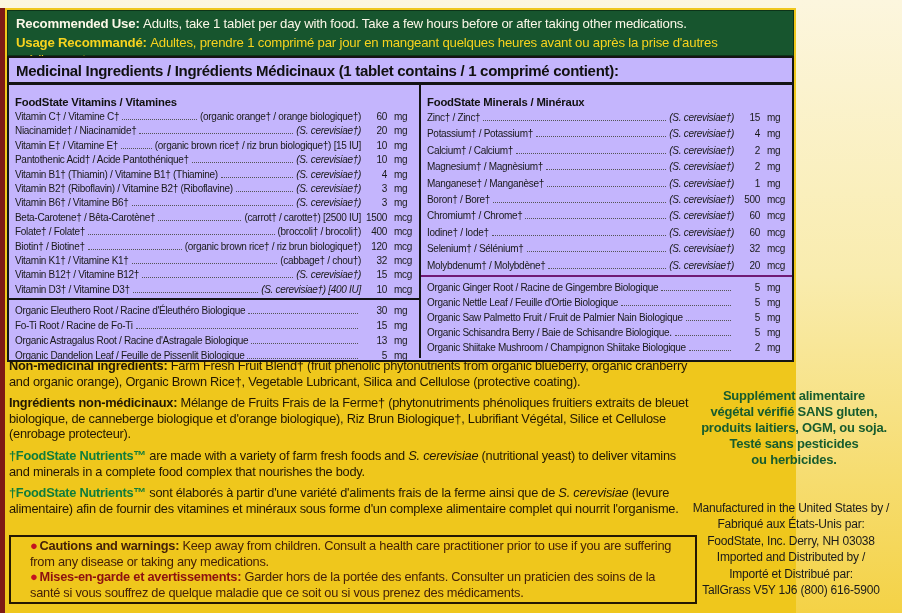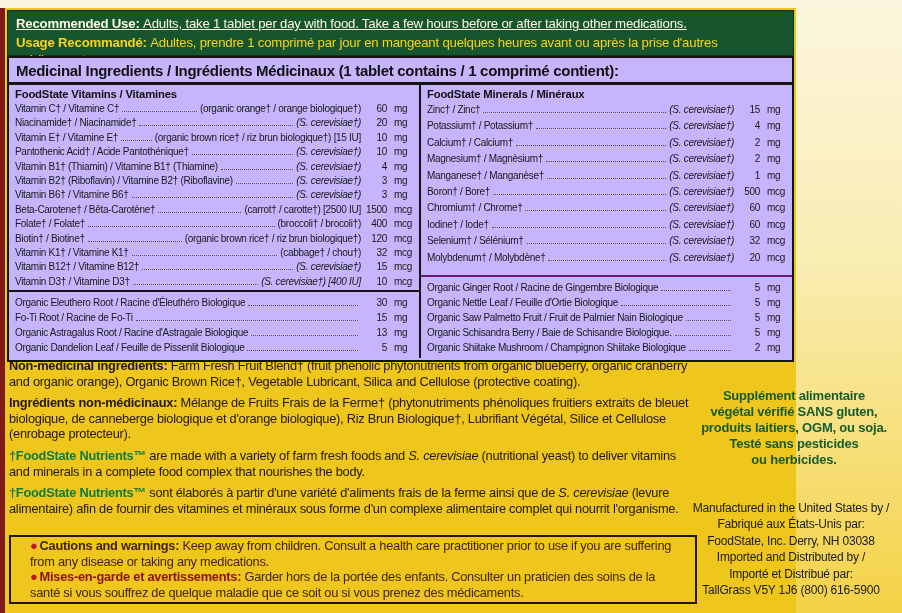--- a/index.html
+++ b/index.html
@@ -8,32 +8,32 @@
     position:relative; overflow:hidden;
     font-family:"Liberation Sans", sans-serif;
     background:linear-gradient(180deg,#fcf6de 0%,#f9ecae 45%,#f4d246 100%);
   }
   .red-strip { position:absolute; left:0; top:8px; width:5px; height:605px; background:#7e1a14; }
   .label { position:absolute; left:5px; top:8px; width:791px; height:605px; background:#efc71c; }
 
   
   .banner { position:absolute; left:2px; top:2px; width:787px; height:46px;
     background:#17552e; border:1px solid #0c3319; padding:4px 8px; }
-  .banner .l1 { color:#fcf8e8; font-size:13.2px; line-height:17px; letter-spacing:-0.2px;text-decoration:underline; }
+  .banner .l1 { color:#fcf8e8; font-size:13.2px; line-height:17px; letter-spacing:-0.2px; }
   .banner .l2 { color:#f7d31e; font-size:13.2px; line-height:17px; letter-spacing:-0.2px; margin-top:2px; }
 
   
   .panel { position:absolute; left:2px; top:48px; width:787px; height:306px;
     background:#c4b5fd; border:2px solid #141414; }
   .panel-title { font-weight:bold; font-size:15px; letter-spacing:-0.3px;
     padding:4px 7px 3px; border-bottom:3px solid #141414; color:#111; }
   .cols { display:flex; height:273px; }
   .col-left { width:412px; border-right:2px solid #141414; display:flex; flex-direction:column; }
   .col-right { flex:1; display:flex; flex-direction:column; }
-  .sec { padding:2px 6px 1px; }
+  .sec { padding:10px 6px 1px; }
   .sec-header { font-weight:bold; font-size:11.3px; letter-spacing:-0.2px; color:#111; line-height:15px; }
   .ing-row { display:flex; align-items:baseline; white-space:nowrap; overflow:hidden;
     font-size:10px; letter-spacing:-0.3px; line-height:14.4px; color:#191919; }
   .minerals .ing-row { line-height:16.4px; }
   .herbs .ing-row { line-height:14.9px; }
   .lead { flex:1; border-bottom:1.4px dotted #555; margin:0 3px 3px; min-width:4px; }
   .it { font-style:italic; }
   .ra { width:26px; text-align:right; flex:none; }
   .ru { width:26px; padding-left:7px; flex:none; }
   .vitamins { flex:1; }

